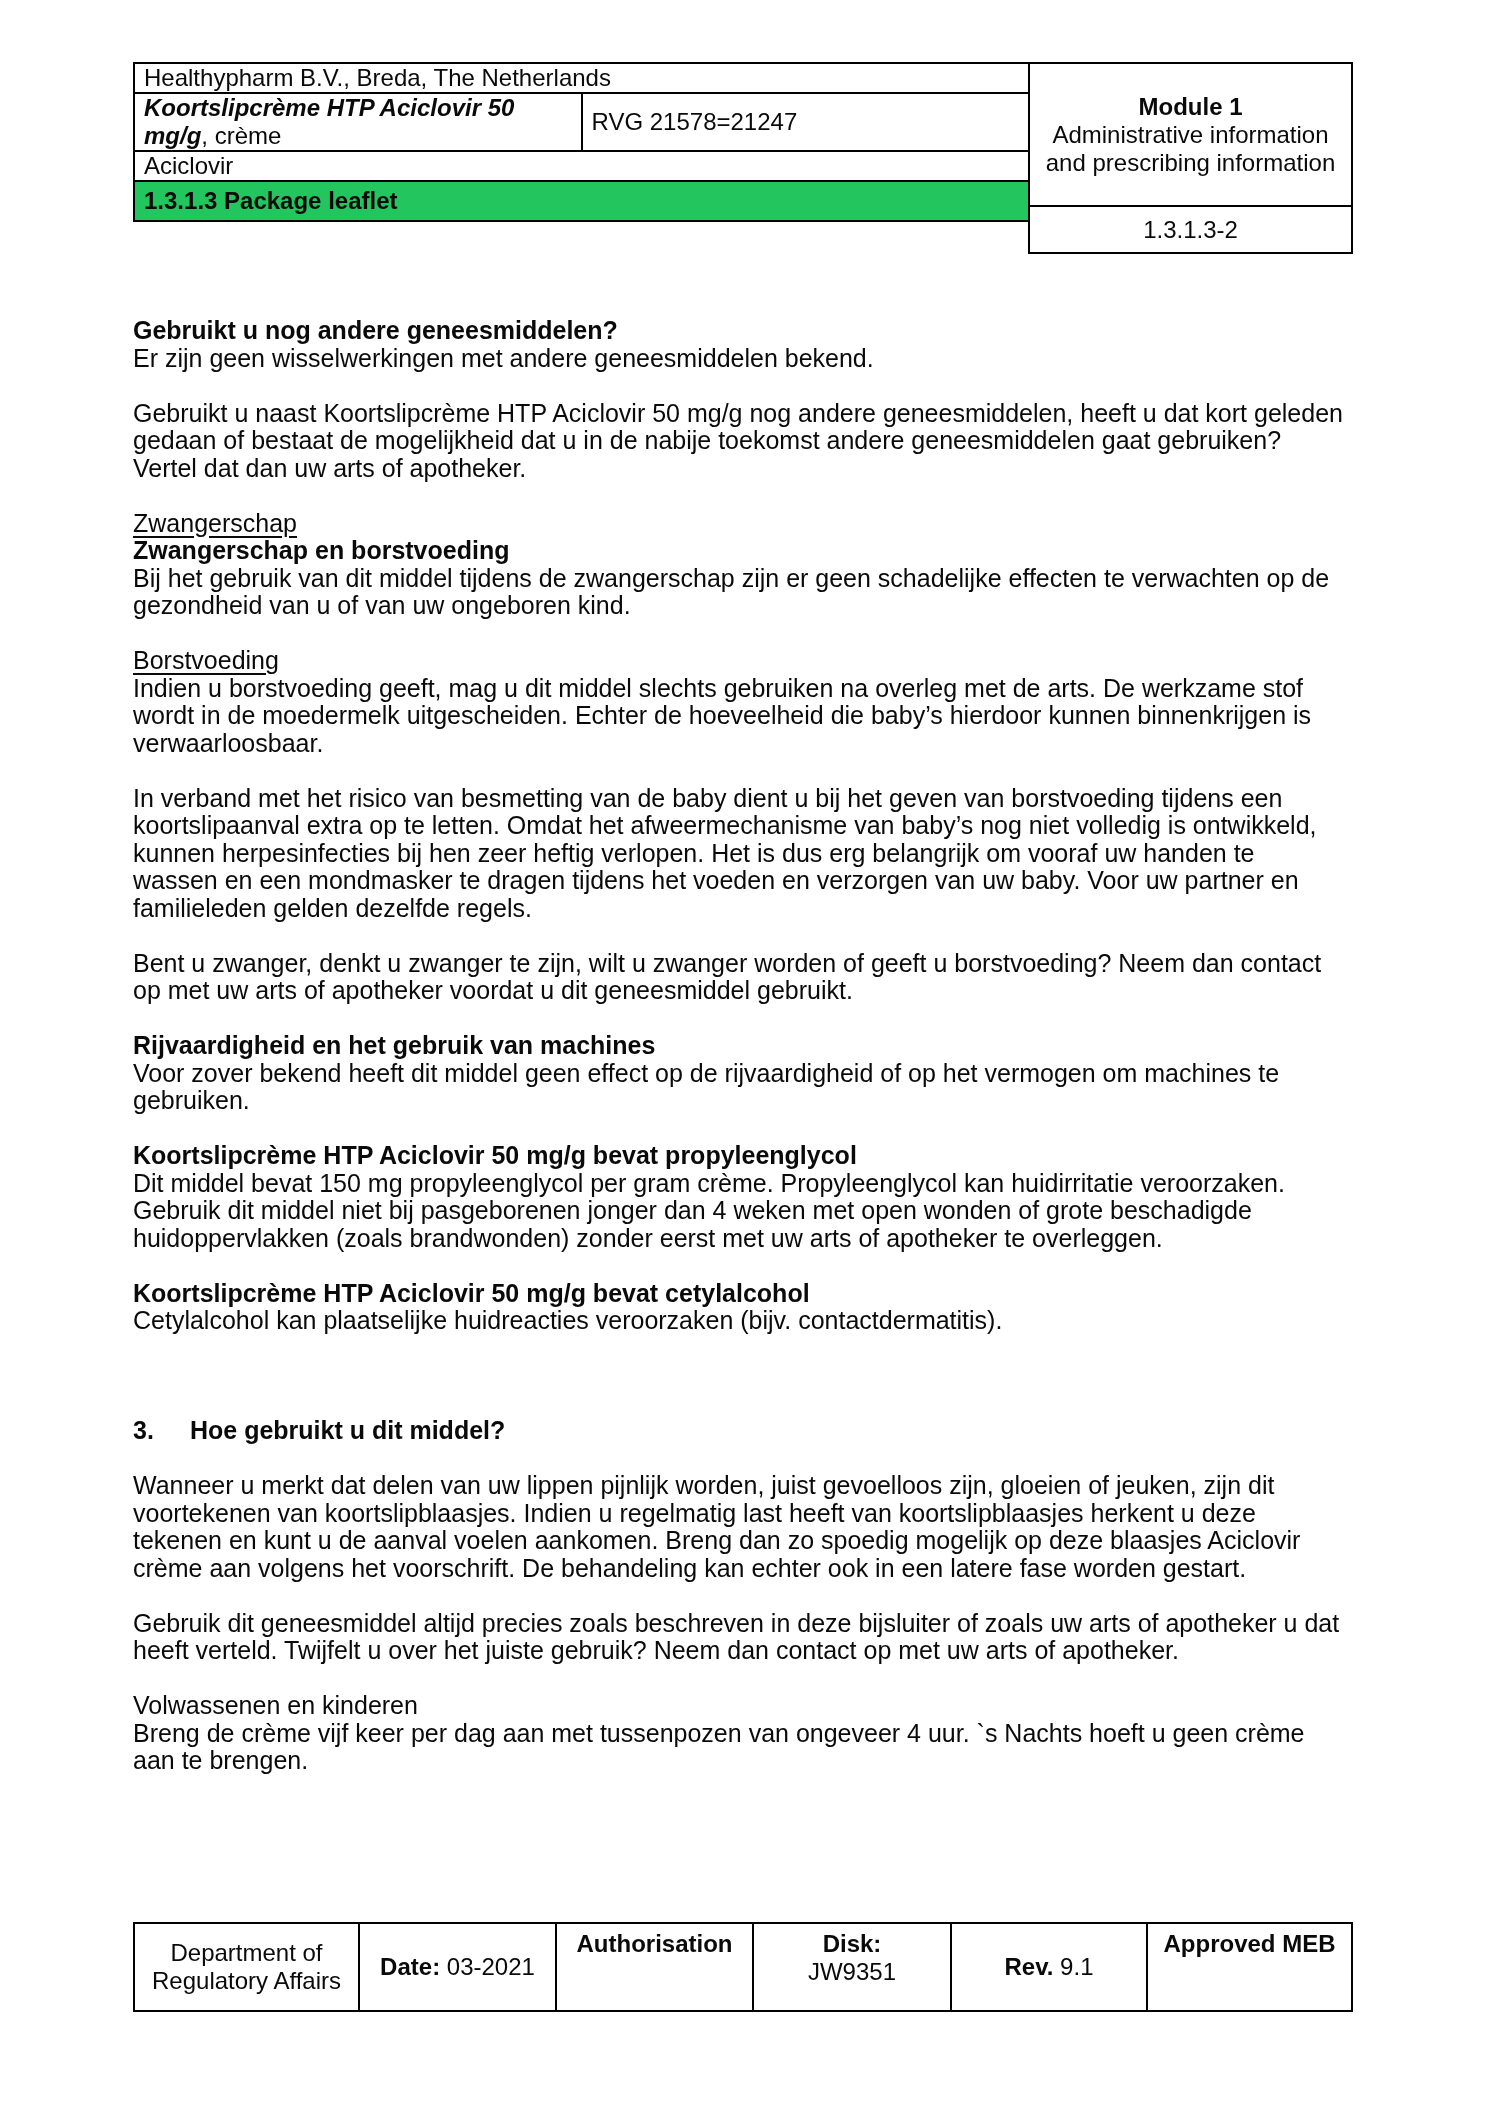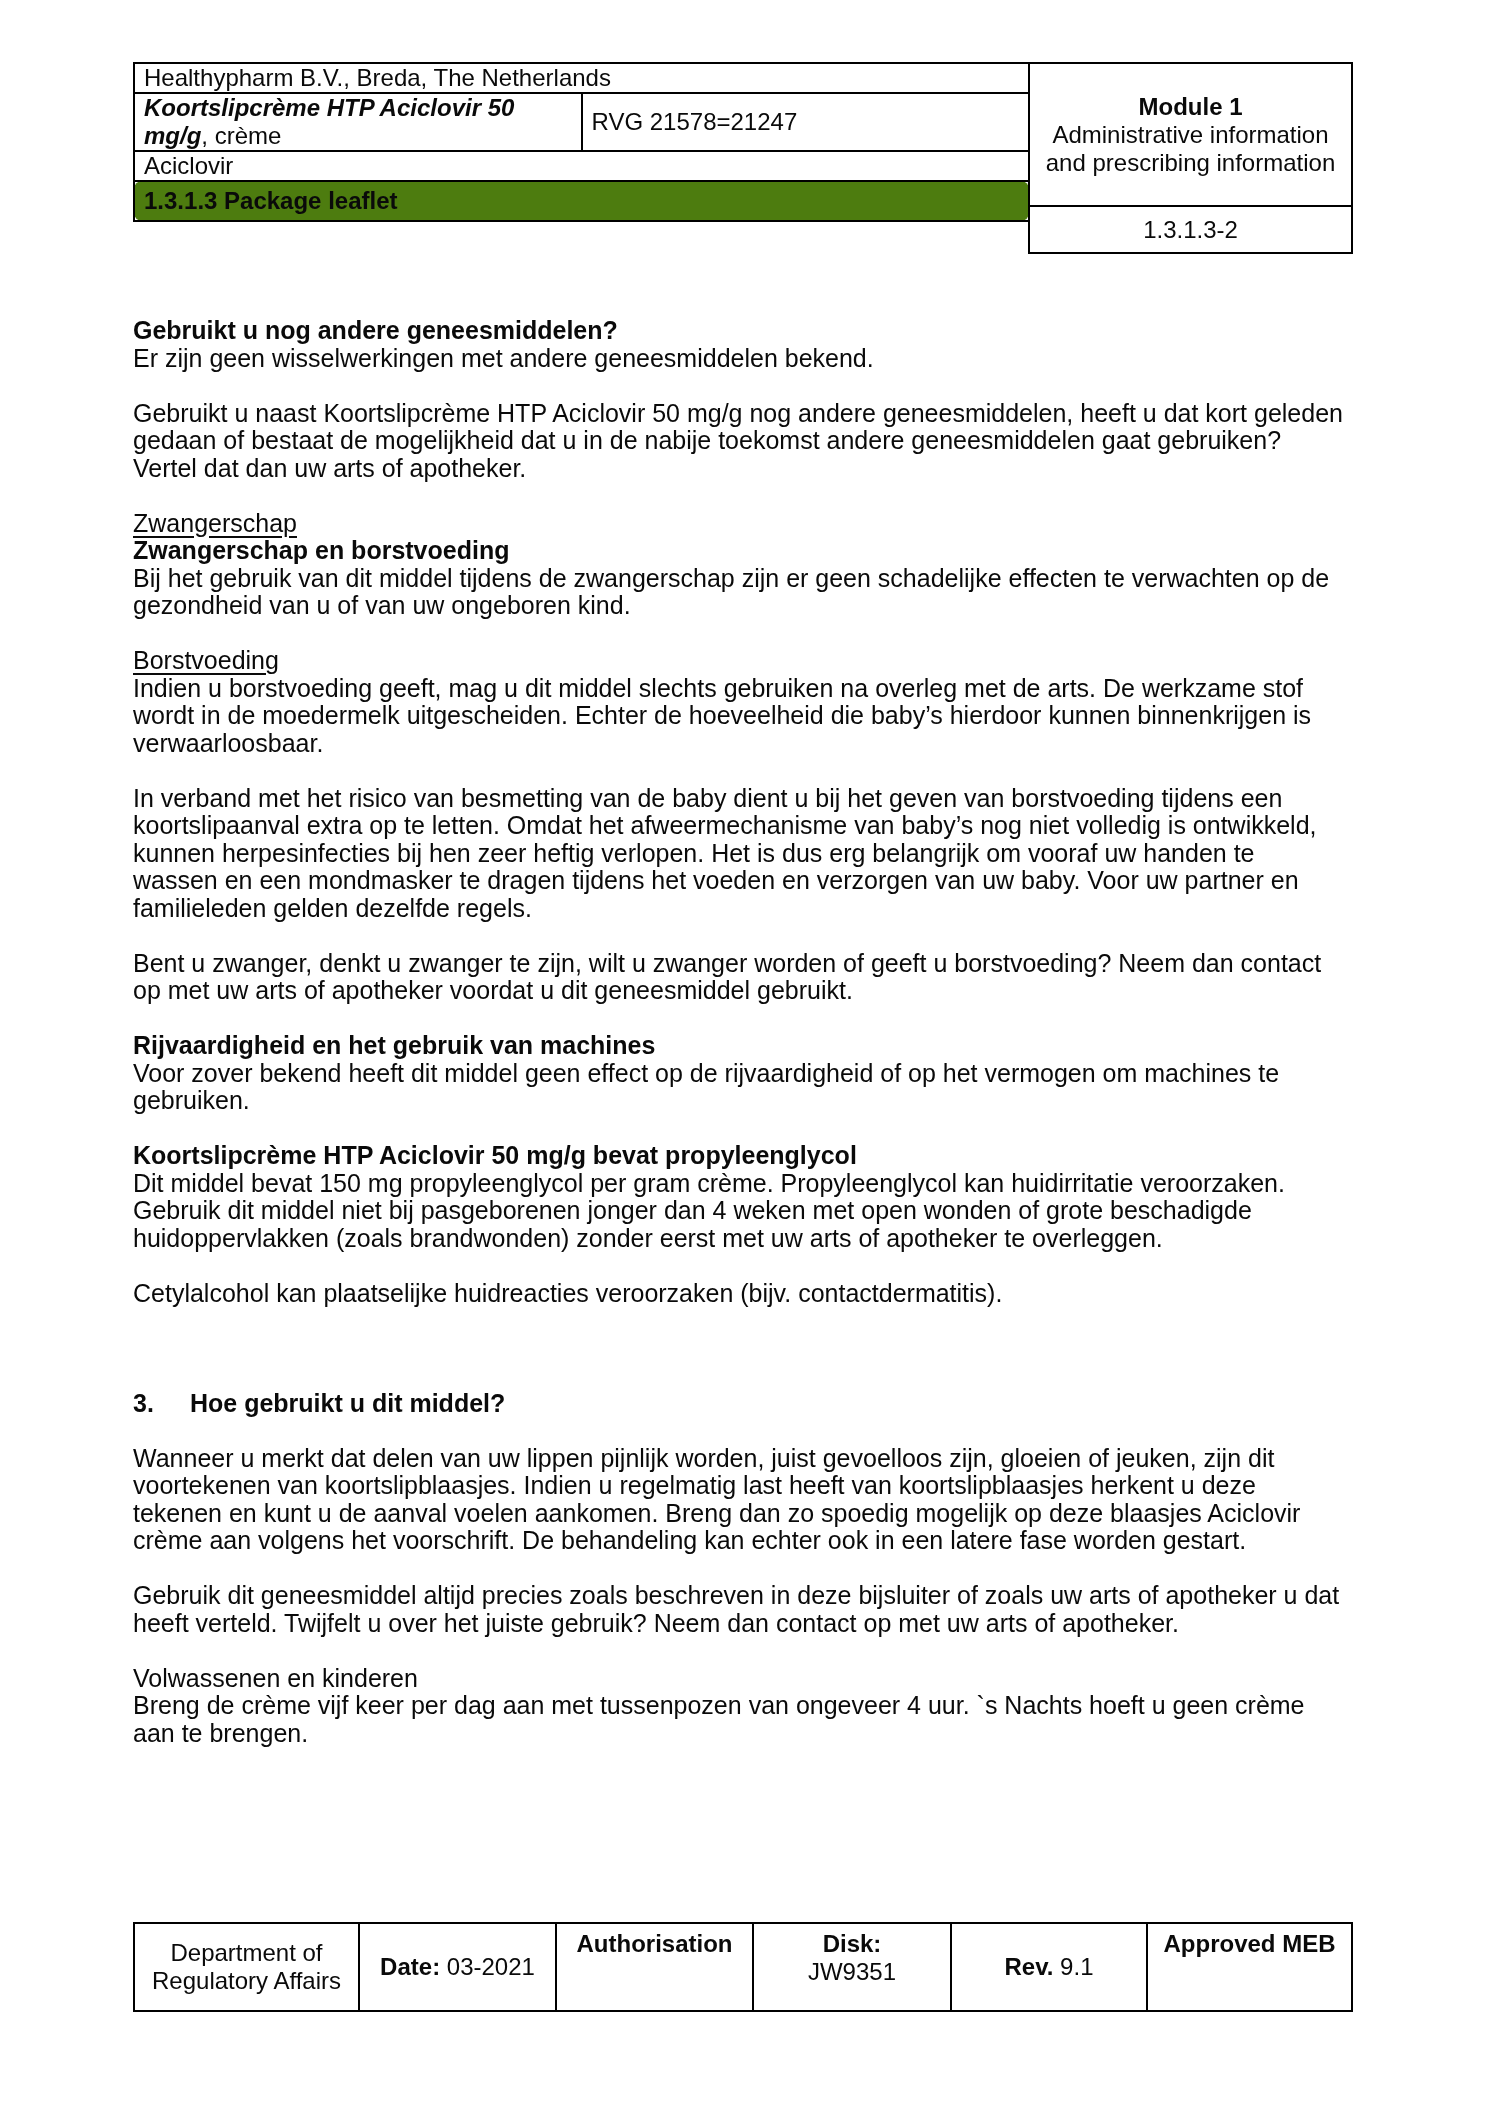--- a/index.html
+++ b/index.html
@@ -8,21 +8,21 @@
     position:relative; width:1494px; height:2114px; background:#ffffff;
     font-family:"Liberation Sans", sans-serif; color:#0a0a0a; overflow:hidden;
   }
   
   table { border-collapse:collapse; table-layout:fixed; }
   .hdr-left { position:absolute; left:133px; top:62px; width:897px; }
   .hdr-left td { border:2px solid #000; font-size:24px; padding:0 9px; vertical-align:middle; background:#fff; }
   .hdr-left .r1 td { height:29px; }
   .hdr-left .r2 td { height:29px; }
   .hdr-left .r3 td { height:27px; }
-  .hdr-left .r4 td { height:40px; background:#4d7c0f;border-radius:8px; }
+  .hdr-left .r4 td { height:40px; background:#22c55e; }
   .prod-name { font-weight:bold; font-style:italic; }
   .section-bar { font-weight:bold; font-size:28px; }
   .hdr-right { position:absolute; left:1028px; top:62px; width:325px; }
   .hdr-right td { border:2px solid #000; font-size:24px; background:#fff; text-align:center; }
   .module-cell { height:143px; vertical-align:middle; line-height:28px; padding:8px 4px; }
   .module-title { font-weight:bold; }
   .pageref-cell { height:47px; vertical-align:middle; }
   
   .body-content { position:absolute; left:133px; top:317px; width:1212px; font-size:25px; line-height:27.5px; }
   .line { white-space:nowrap; }
@@ -91,20 +91,21 @@
       <div class="para">In verband met het risico van besmetting van de baby dient u bij het geven van borstvoeding tijdens een koortslipaanval extra op te letten. Omdat het afweermechanisme van baby’s nog niet volledig is ontwikkeld, kunnen herpesinfecties bij hen zeer heftig verlopen. Het is dus erg belangrijk om vooraf uw handen te wassen en een mondmasker te dragen tijdens het voeden en verzorgen van uw baby. Voor uw partner en familieleden gelden dezelfde regels.</div>
       <div class="gap"></div>
       <div class="para">Bent u zwanger, denkt u zwanger te zijn, wilt u zwanger worden of geeft u borstvoeding? Neem dan contact op met uw arts of apotheker voordat u dit geneesmiddel gebruikt.</div>
       <div class="gap"></div>
       <div class="line bold">Rijvaardigheid en het gebruik van machines</div>
       <div class="para">Voor zover bekend heeft dit middel geen effect op de rijvaardigheid of op het vermogen om machines te gebruiken.</div>
       <div class="gap"></div>
       <div class="line bold">Koortslipcrème HTP Aciclovir 50 mg/g bevat propyleenglycol</div>
       <div class="para">Dit middel bevat 150 mg propyleenglycol per gram crème. Propyleenglycol kan huidirritatie veroorzaken. Gebruik dit middel niet bij pasgeborenen jonger dan 4 weken met open wonden of grote beschadigde huidoppervlakken (zoals brandwonden) zonder eerst met uw arts of apotheker te overleggen.</div>
       <div class="gap"></div>
+      <div class="line bold">Koortslipcrème HTP Aciclovir 50 mg/g bevat cetylalcohol</div>
       <div class="para">Cetylalcohol kan plaatselijke huidreacties veroorzaken (bijv. contactdermatitis).</div>
       <div class="gap"></div>
       <div class="gap"></div>
       <div class="gap"></div>
       <div class="line bold"><span class="num">3.</span><span>Hoe gebruikt u dit middel?</span></div>
       <div class="gap"></div>
       <div class="para">Wanneer u merkt dat delen van uw lippen pijnlijk worden, juist gevoelloos zijn, gloeien of jeuken, zijn dit voortekenen van koortslipblaasjes. Indien u regelmatig last heeft van koortslipblaasjes herkent u deze tekenen en kunt u de aanval voelen aankomen. Breng dan zo spoedig mogelijk op deze blaasjes Aciclovir crème aan volgens het voorschrift. De behandeling kan echter ook in een latere fase worden gestart.</div>
       <div class="gap"></div>
       <div class="para">Gebruik dit geneesmiddel altijd precies zoals beschreven in deze bijsluiter of zoals uw arts of apotheker u dat heeft verteld. Twijfelt u over het juiste gebruik? Neem dan contact op met uw arts of apotheker.</div>
       <div class="gap"></div>

